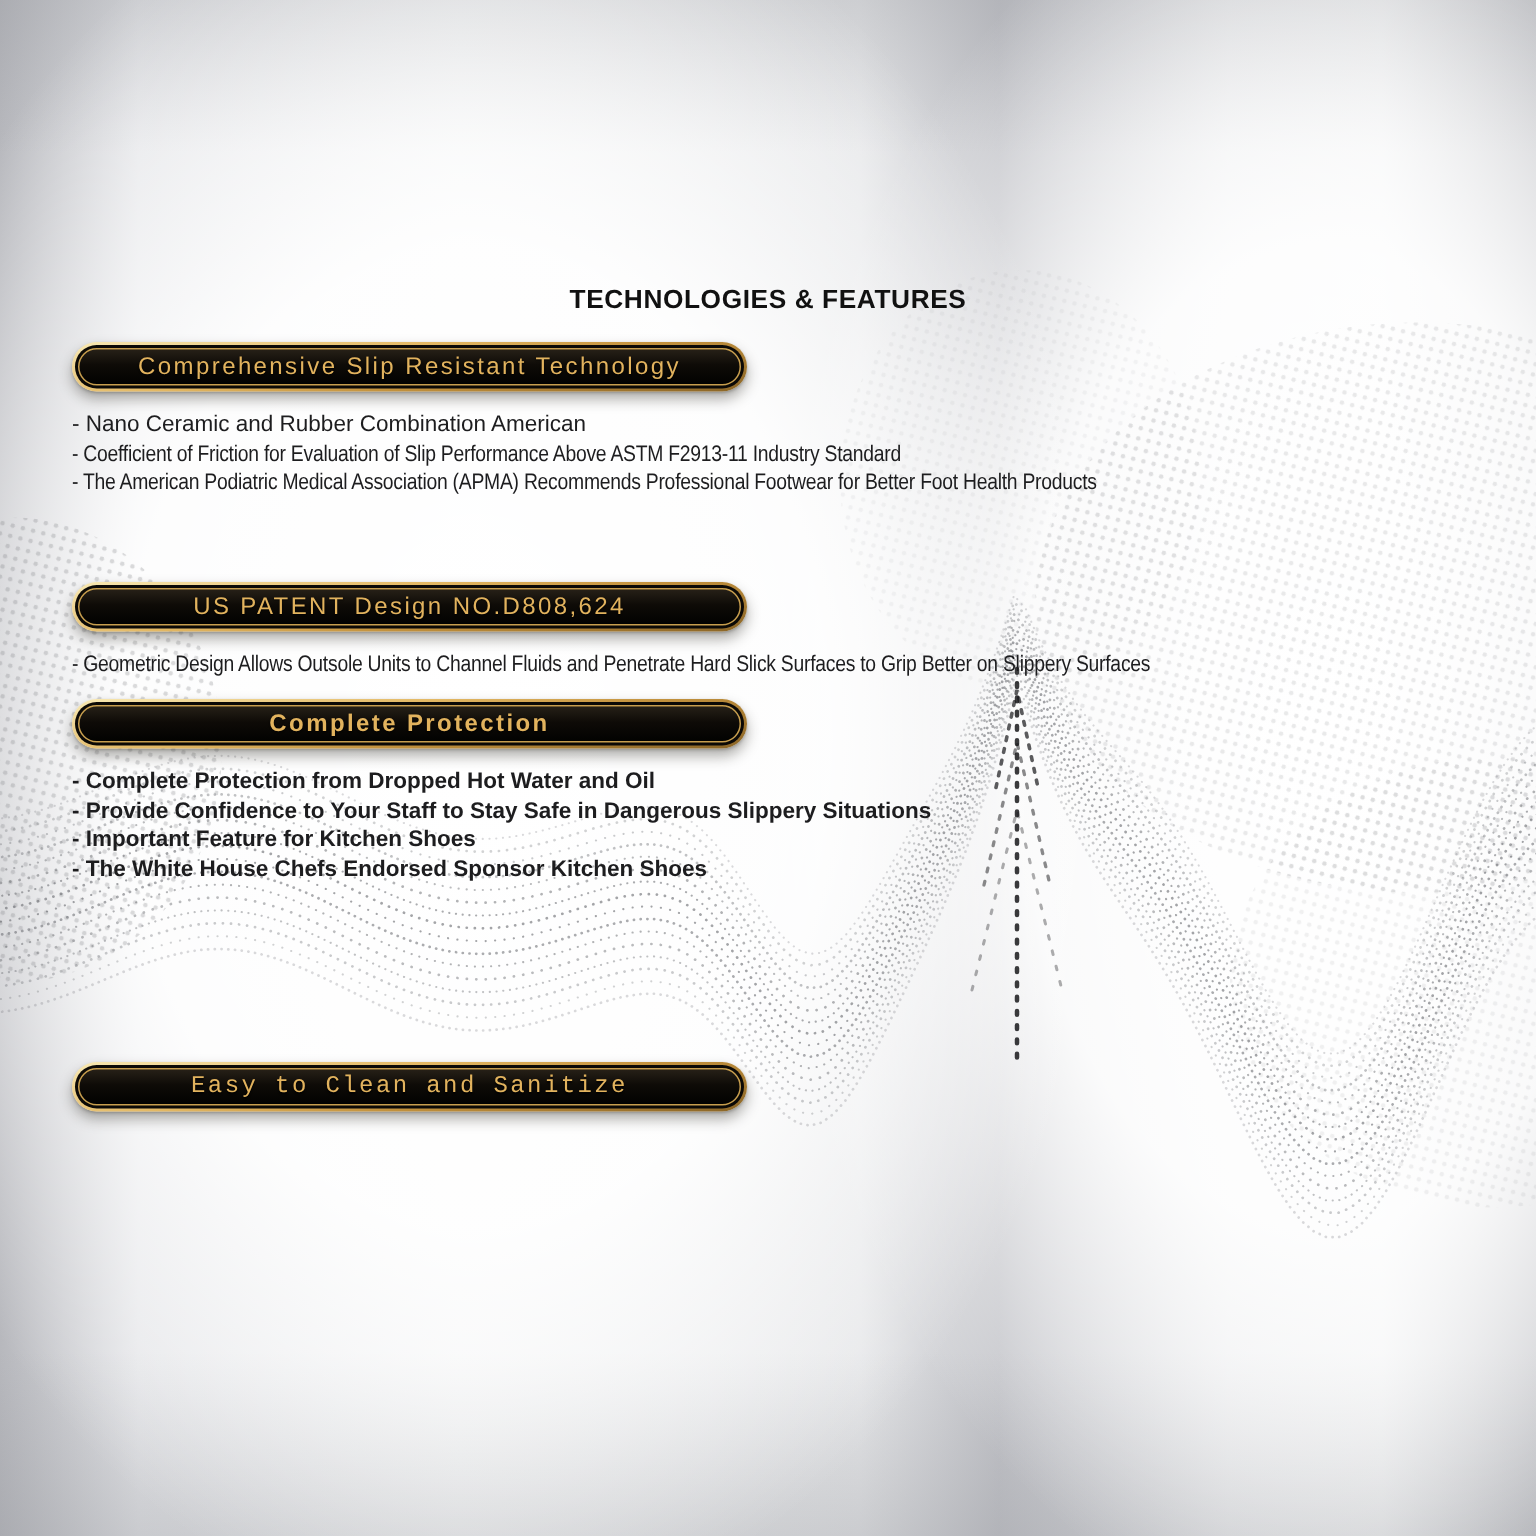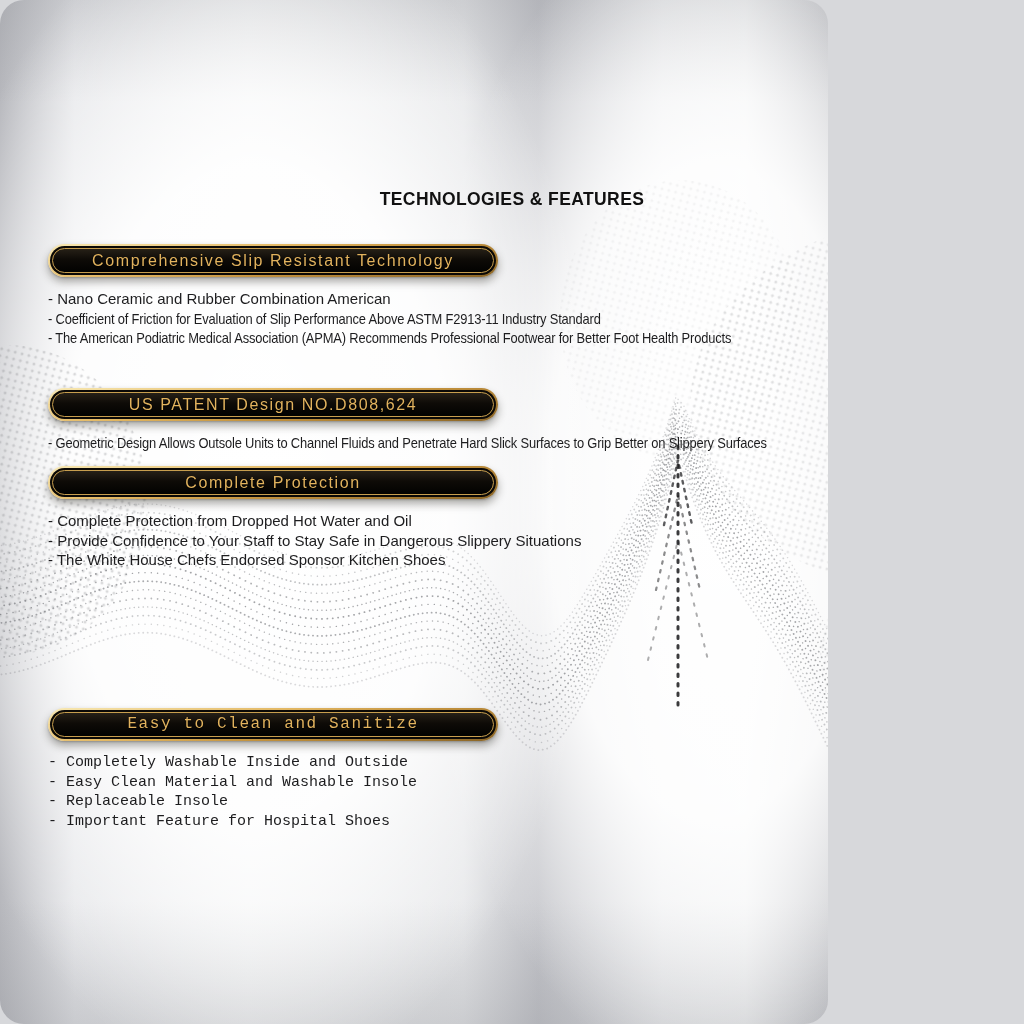--- a/index.html
+++ b/index.html
@@ -1,24 +1,23 @@
 <!DOCTYPE html>
 <html><head>
 <meta charset="utf-8">
 <style>
   html,body{margin:0;padding:0;background:#d7d8db;}
   #stage{
-    position:relative;width:828px;height:1024px;overflow:hidden;
+    position:relative;width:1024px;height:1024px;overflow:hidden;
     font-family:"Liberation Sans", sans-serif;
     background:
       radial-gradient(ellipse 42% 58% at 31% 48%, rgba(255,255,255,1) 0%, rgba(255,255,255,.92) 55%, rgba(255,255,255,0) 100%),
       radial-gradient(ellipse 36% 58% at 86% 48%, rgba(255,255,255,1) 0%, rgba(255,255,255,.9) 55%, rgba(255,255,255,0) 100%),
       linear-gradient(180deg, rgba(140,142,148,.28) 0%, rgba(140,142,148,0) 10%, rgba(140,142,148,0) 88%, rgba(140,142,148,.3) 100%),
       linear-gradient(90deg, #b7b8bd 0%, #e4e5e8 9%, #f1f2f3 30%, #e6e7e9 56%, #c3c4c9 65%, #e9eaec 80%, #eff0f1 90%, #c6c7cb 100%);
-    border-radius: 24px;
   }
   #wave-svg{position:absolute;left:0;top:0;width:1024px;height:1024px;pointer-events:none;}
   .page-title{
     position:absolute;top:189px;left:0;width:1024px;text-align:center;
     font-size:17.5px;font-weight:bold;color:#111;letter-spacing:.4px;
   }
   .section{position:absolute;left:48px;width:940px;}
   .pill-outer{
     width:450px;border-radius:999px;padding:2px;
     background:linear-gradient(170deg,#f8e9b4 0%,#e3b864 38%,#c2913d 62%,#8a6527 100%);
@@ -33,21 +32,21 @@
     font-size:16px;letter-spacing:1.6px;color:#e2b35e;
     text-shadow:0 1px 1px rgba(0,0,0,.8);
     white-space:nowrap;overflow:hidden;
   }
   .bullets{margin-top:12px;}
   .bullet{
     font-size:15px;line-height:19.5px;color:#1d1d1f;white-space:nowrap;
   }
   .bullet.condensed{transform:scaleX(.86);transform-origin:0 50%;letter-spacing:-.2px;}
   
-  #sec-0{top:228px;margin-top:16px;} #sec-1{top:388px;} #sec-2{top:466px;} #sec-3{top:606px;} #sec-4{top:708px;font-family:Liberation Mono, monospace;}
+  #sec-0{top:228px;} #sec-1{top:388px;} #sec-2{top:466px;font-weight:bold;} #sec-3{top:606px;} #sec-4{top:708px;font-family:Liberation Mono, monospace;}
 </style>
 </head>
 <body>
 
 <div id="stage">
 
   <svg id="wave-svg" viewBox="0 0 1024 1024" aria-hidden="true">
       <defs>
         <pattern id="ht" width="7" height="7" patternUnits="userSpaceOnUse" patternTransform="rotate(14)">
           <circle cx="2" cy="2" r="1.5" fill="#6f7175"></circle>
@@ -107,32 +106,27 @@
 
   <div class="section" id="sec-2">
     <div class="pill-outer">
       <div class="pill-mid">
         <div class="pill-inner">Complete Protection</div>
       </div>
     </div>
     <div class="bullets">
       <div class="bullet">- Complete Protection from Dropped Hot Water and Oil</div>
       <div class="bullet">- Provide Confidence to Your Staff to Stay Safe in Dangerous Slippery Situations</div>
+      <div class="bullet">- Important Feature for Kitchen Shoes</div>
       <div class="bullet">- The White House Chefs Endorsed Sponsor Kitchen Shoes</div>
     </div>
   </div>
 
 
   <div class="section" id="sec-4">
     <div class="pill-outer">
       <div class="pill-mid">
         <div class="pill-inner">Easy to Clean and Sanitize</div>
       </div>
     </div>
-    <div class="bullets">
-      <div class="bullet">- Completely Washable Inside and Outside</div>
-      <div class="bullet">- Easy Clean Material and Washable Insole</div>
-      <div class="bullet">- Replaceable Insole</div>
-      <div class="bullet">- Important Feature for Hospital Shoes</div>
-    </div>
   </div>
 
 </div>
 
 </body></html>

